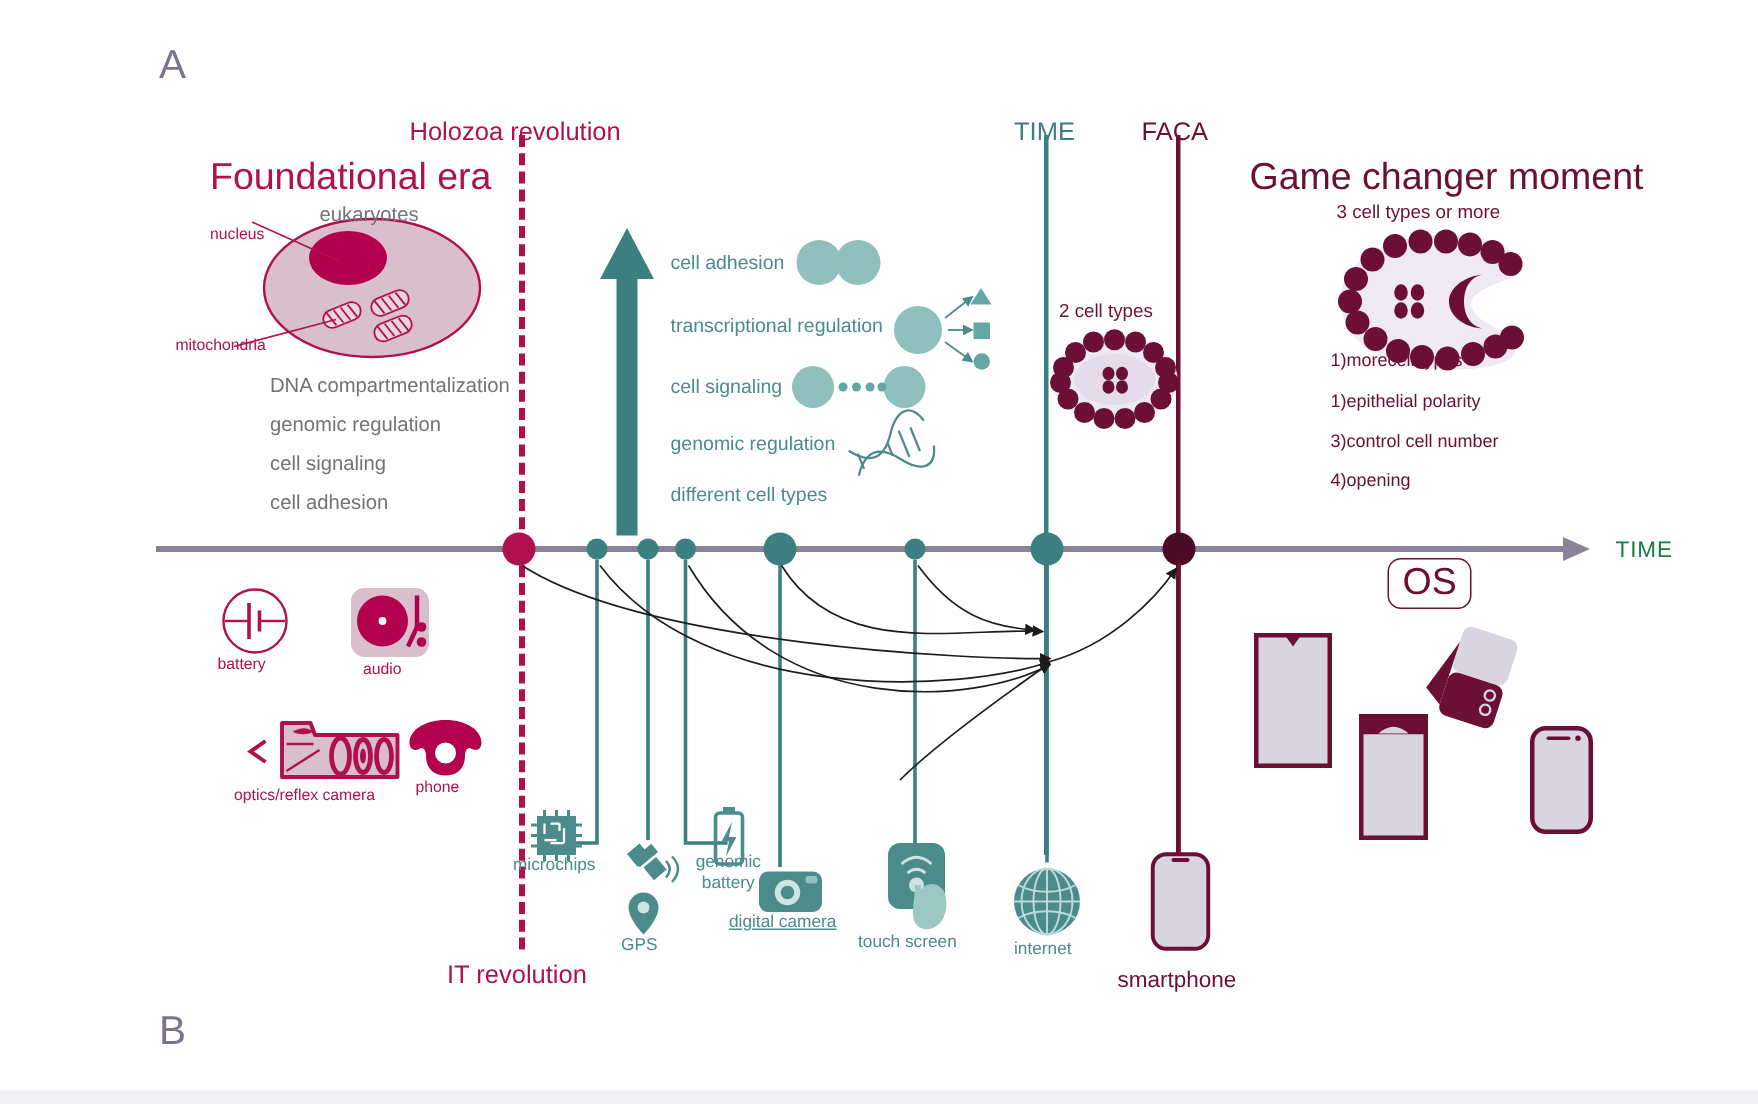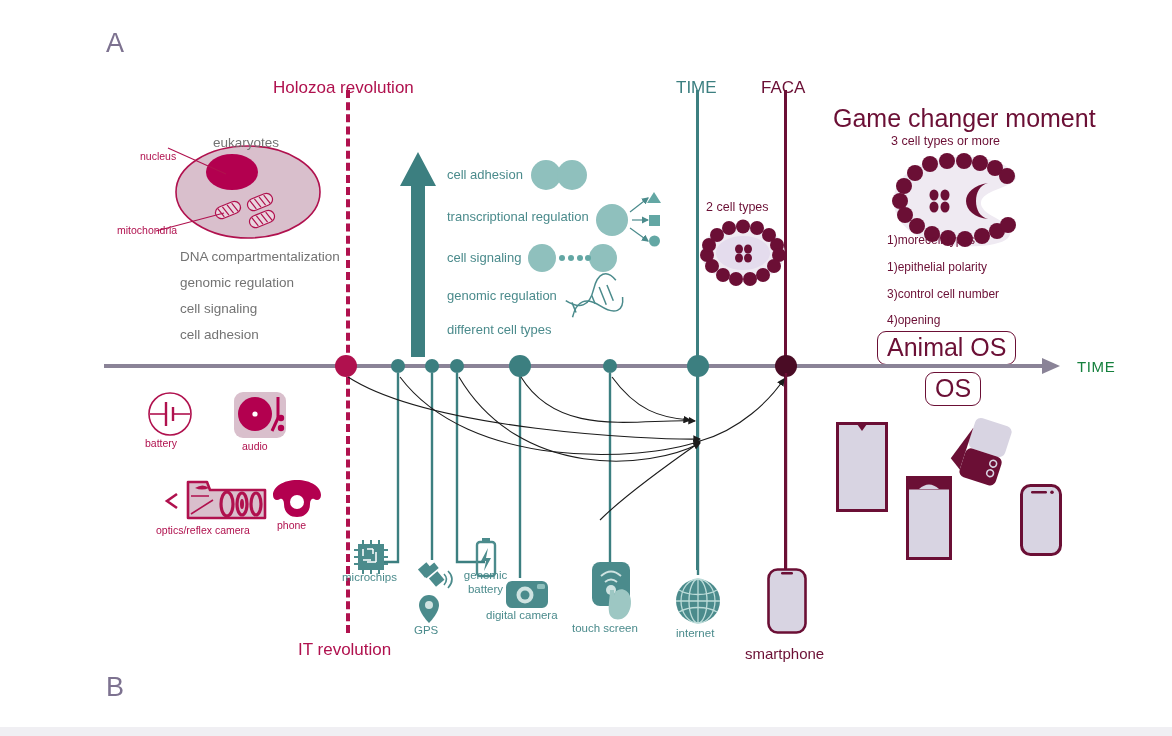--- a/index.html
+++ b/index.html
@@ -36,20 +36,21 @@
 
   <div class="abs panel-letter" style="left:106px;top:28px;">A</div>
   <div class="abs panel-letter" style="left:106px;top:672px;">B</div>
   <div class="bottomrule"></div>
 
   <div class="abs marker-label crimson-txt" style="left:273px;top:78px;">Holozoa revolution</div>
   <div class="abs marker-label teal-txt" style="left:676px;top:78px;">TIME</div>
   <div class="abs marker-label dark-txt" style="left:761px;top:78px;">FACA</div>
   <div class="abs marker-label crimson-txt" style="left:298px;top:640px;">IT revolution</div>
 
+  <div class="abs era-title era-crimson" style="left:140px;top:104px;">Foundational era</div>
   <div class="abs era-title era-dark" style="left:833px;top:104px;">Game changer moment</div>
 
   <div class="dashedline" style="left:346px;top:90px;height:275px;"></div>
   <div class="dashedline" style="left:346px;top:365px;height:268px;"></div>
   <div class="abs" style="left:696px;top:90px;width:2.6px;height:480px;background:#3c7f80;"></div>
   <div class="abs" style="left:784px;top:90px;width:2.6px;height:480px;background:#6b0f35;"></div>
 
   <div class="abs" style="left:120px;top:130px;">
     <svg width="230" height="120" viewBox="0 0 230 120">
       <ellipse cx="128" cy="62" rx="72" ry="46" fill="#d9bfcc" stroke="#b0114e" stroke-width="1.6"></ellipse>
@@ -207,23 +208,20 @@
           <ellipse cx="55" cy="52" rx="4.5" ry="5.5"></ellipse>
       </g>
     </svg>
   </div>
 
   <div class="abs mini-dark" style="left:887px;top:233px;">1)morecell   types</div>
   <div class="abs mini-dark" style="left:887px;top:260px;">1)epithelial  polarity</div>
   <div class="abs mini-dark" style="left:887px;top:287px;">3)control  cell number</div>
   <div class="abs mini-dark" style="left:887px;top:313px;">4)opening</div>
 
-  <div class="abs" style="left:877px;top:331px;">
-    <span class="os-box">Animal OS</span>
-  </div>
   <div class="abs" style="left:925px;top:372px;text-align:right;">
     <span class="os-box">OS</span>
   </div>
 
   <div class="abs" style="left:104px;top:350px;">
     <svg width="960" height="32" viewBox="0 0 960 32">
       <line x1="0" y1="16" x2="938" y2="16" stroke="#8a8397" stroke-width="4"></line>
       <path d="M938,8 L956,16 L938,24 Z" fill="#8a8397"></path>
     </svg>
   </div>
@@ -363,21 +361,21 @@
   <div class="abs mini-teal" style="left:458px;top:583px;text-align:center;width:55px;">battery</div>
 
   <div class="abs" style="left:506px;top:578px;">
     <svg width="42" height="30" viewBox="0 0 42 30">
       <rect x="0" y="3" width="42" height="27" rx="6" fill="#4b8b8c"></rect>
       <circle cx="19" cy="17" r="8.5" fill="#cfe3e1"></circle>
       <circle cx="19" cy="17" r="4.5" fill="#4b8b8c"></circle>
       <rect x="31" y="6" width="8" height="5" rx="1.6" fill="#8fc0bd"></rect>
     </svg>
   </div>
-  <div class="abs mini-teal" style="left:486px;top:609px;">digital camera</div>
+  <div class="abs mini-teal" style="left:486px;top:609px;text-decoration:underline;">digital camera</div>
 
   <div class="abs" style="left:588px;top:562px;">
     <svg width="52" height="62" viewBox="0 0 52 62">
       <rect x="4" y="0" width="38" height="44" rx="8" fill="#4b8b8c"></rect>
       <g stroke="#cfe3e1" stroke-width="1.8" fill="none">
         <path d="M13,14 q10,-9 20,0"></path>
           <path d="M17,20 q6,-5 12,0"></path>
       </g>
       <circle cx="23" cy="28" r="5" fill="#cfe3e1"></circle>
       <path d="M22,28 C22,36 20,42 21,50 C22,58 32,60 38,54 C43,49 44,40 42,34

